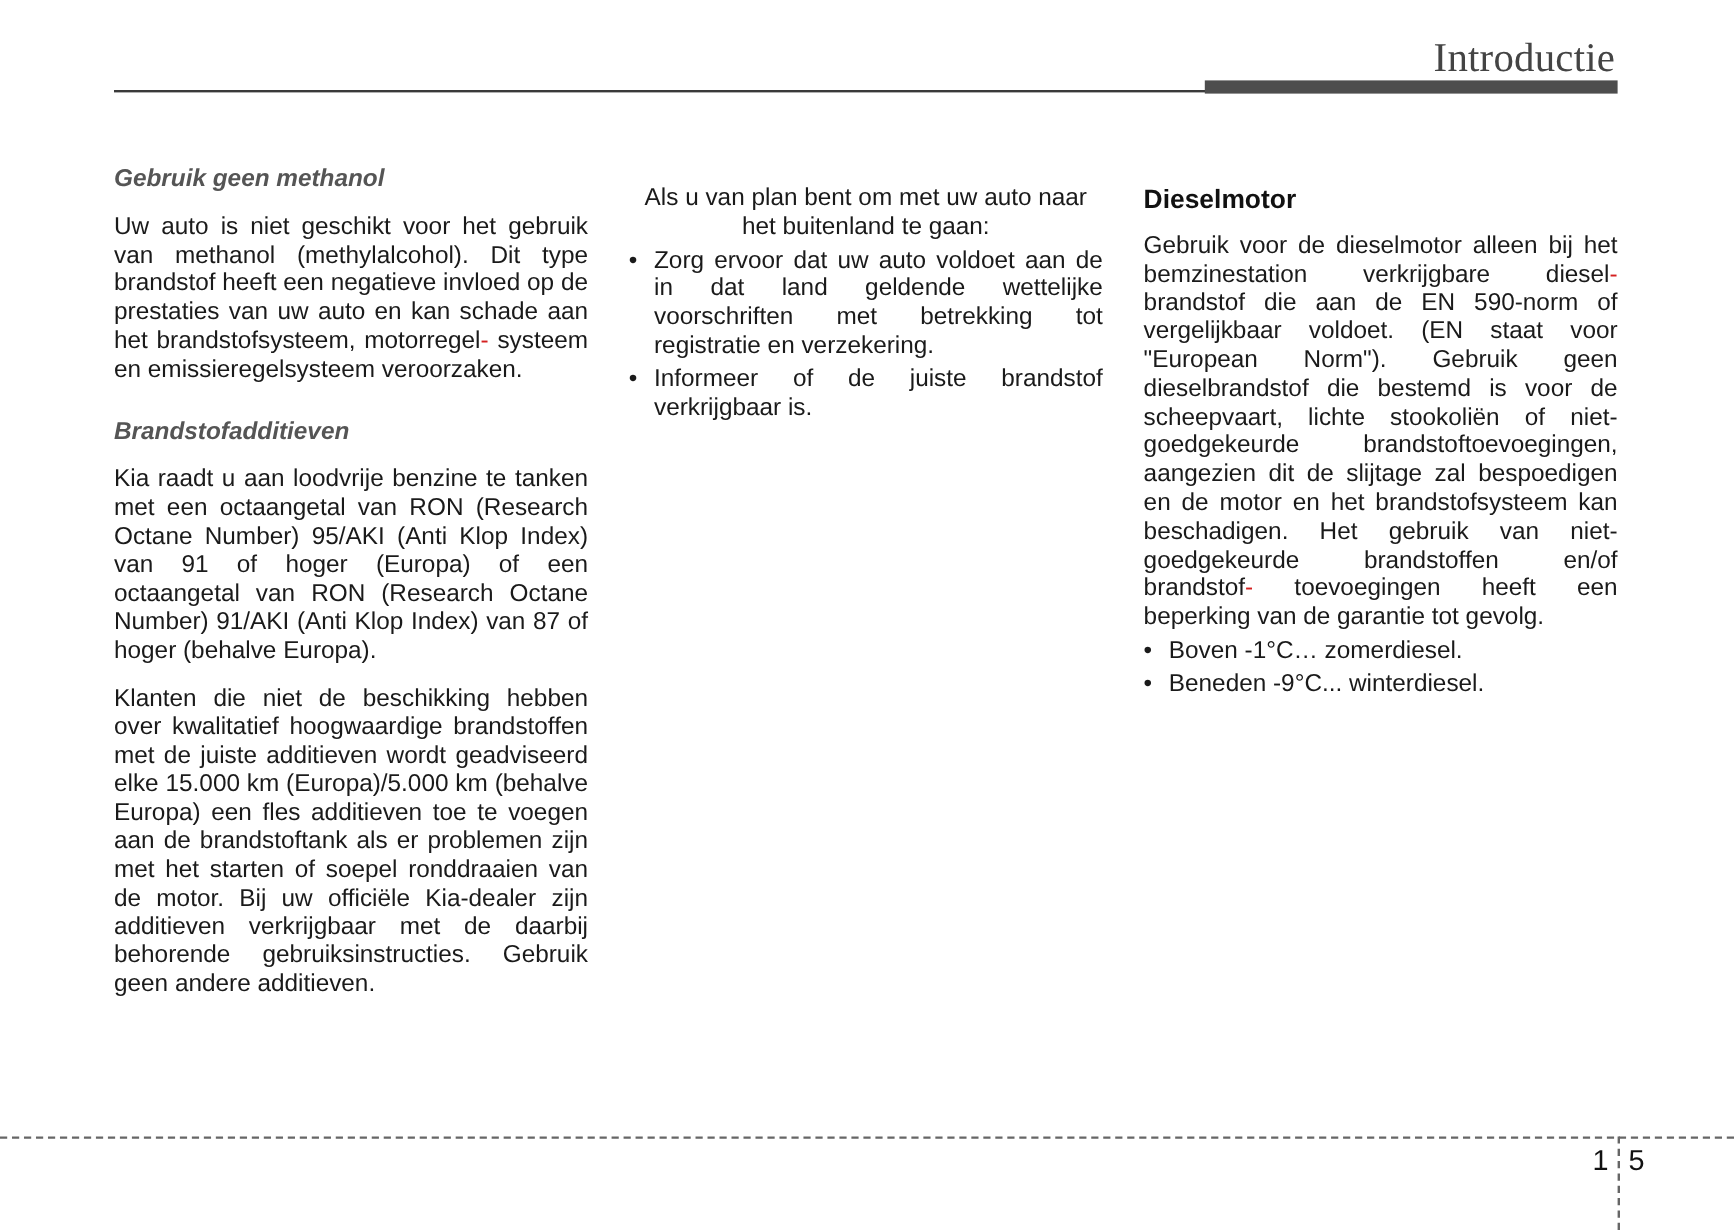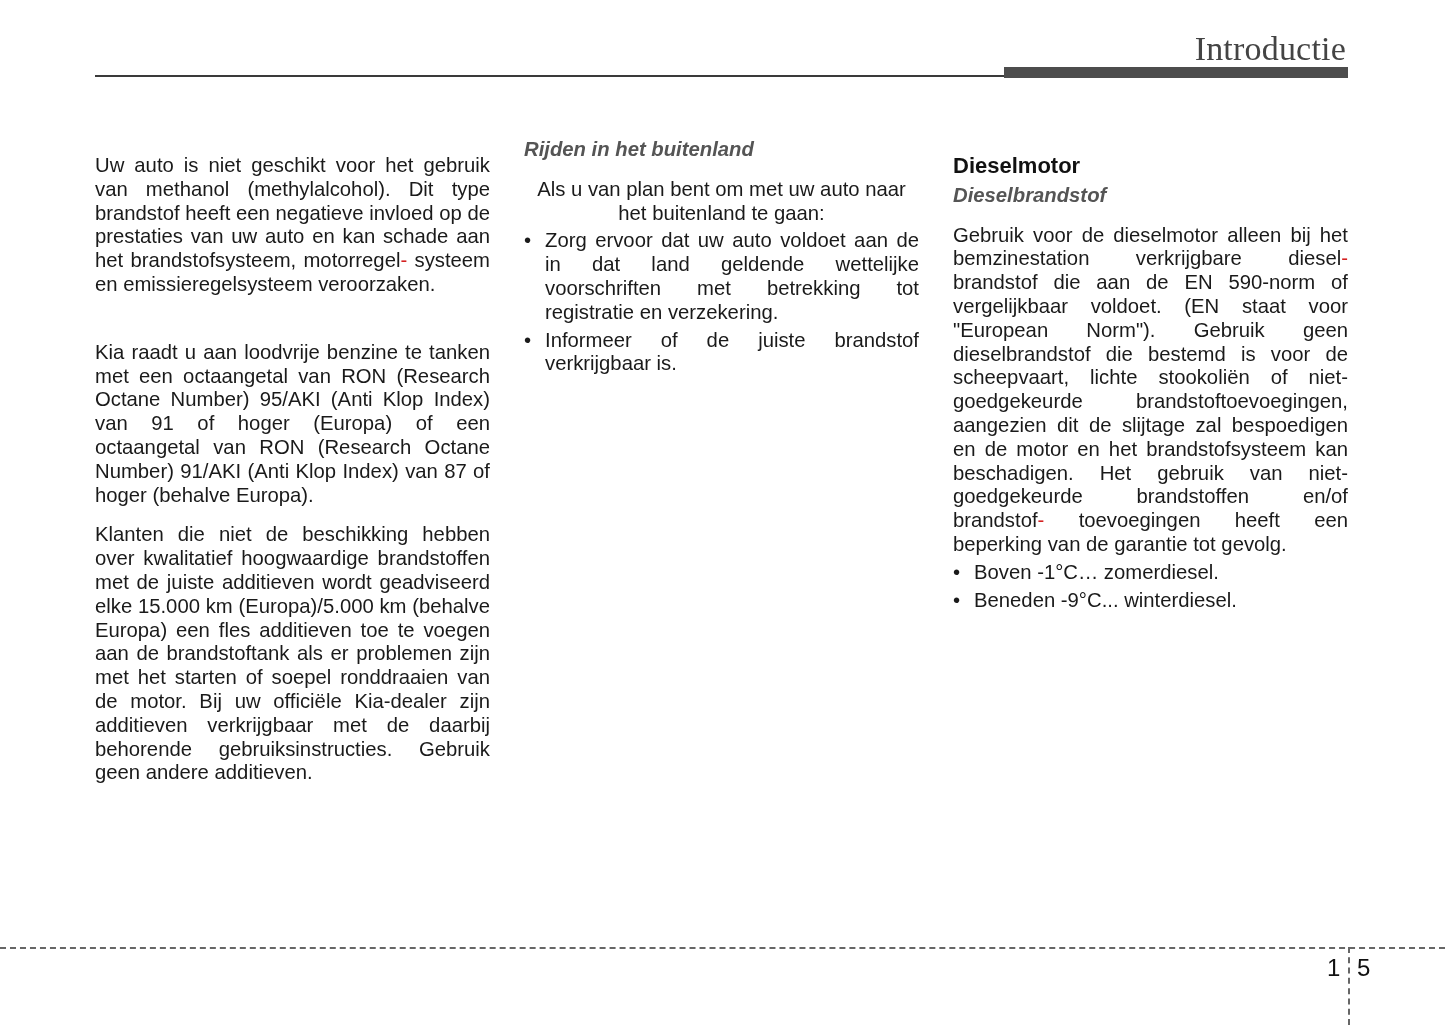--- a/index.html
+++ b/index.html
@@ -36,38 +36,38 @@
     .page-num { position: absolute; left: 1357px; top: 954px; font-size: 24px; color: #111; }
   </style>
 </head>
 <body>
 
 <div class="header-title">Introductie</div>
 <div class="header-rule-thin"></div>
 <div class="header-rule-thick"></div>
 
 <div class="column col1">
+  <div class="subhead">Gebruik geen methanol</div>
   <p><span>Uw auto is niet geschikt voor het gebruik van methanol (methylalcohol). Dit type brandstof heeft een negatieve invloed op de prestaties van uw auto en kan schade aan het brandstofsysteem, motorregel</span><span class="hy">-</span> <span>systeem en emissieregelsysteem veroorzaken.</span></p>
   <div class="gap"></div>
+  <div class="subhead">Brandstofadditieven</div>
   <p>Kia raadt u aan loodvrije benzine te tanken met een octaangetal van RON (Research Octane Number) 95/AKI (Anti Klop Index) van 91 of hoger (Europa) of een octaangetal van RON (Research Octane Number) 91/AKI (Anti Klop Index) van 87 of hoger (behalve Europa).</p>
   <p>Klanten die niet de beschikking hebben over kwalitatief hoogwaardige brandstoffen met de juiste additieven wordt geadviseerd elke 15.000 km (Europa)/5.000 km (behalve Europa) een fles additieven toe te voegen aan de brandstoftank als er problemen zijn met het starten of soepel ronddraaien van de motor. Bij uw officiële Kia-dealer zijn additieven verkrijgbaar met de daarbij behorende gebruiksinstructies. Gebruik geen andere additieven.</p>
 </div>
 
 <div class="column col2">
-  <div class="subhead">Rijden in het buitenland</div>
   <p style="text-align:center;">Als u van plan bent om met uw auto naar het buitenland te gaan:</p>
   <ul class="bullets">
     <li><span class="dot">•</span><span>Zorg ervoor dat uw auto voldoet aan de in dat land geldende wettelijke voorschriften met betrekking tot registratie en verzekering.</span></li>
     <li><span class="dot">•</span><span>Informeer of de juiste brandstof verkrijgbaar is.</span></li>
   </ul>
 </div>
 
 <div class="column col3">
   <div class="mainhead">Dieselmotor</div>
-  <div class="subhead">Dieselbrandstof</div>
   <p><span>Gebruik voor de dieselmotor alleen bij het bemzinestation verkrijgbare diesel</span><span class="hy">-</span> <span>brandstof die aan de EN 590-norm of vergelijkbaar voldoet. (EN staat voor "European Norm"). Gebruik geen dieselbrandstof die bestemd is voor de scheepvaart, lichte stookoliën of niet-goedgekeurde brandstoftoevoegingen, aangezien dit de slijtage zal bespoedigen en de motor en het brandstofsysteem kan beschadigen. Het gebruik van niet-goedgekeurde brandstoffen en/of brandstof</span><span class="hy">-</span> <span>toevoegingen heeft een beperking van de garantie tot gevolg.</span></p>
   <ul class="bullets">
     <li><span class="dot">•</span><span>Boven -1°C… zomerdiesel.</span></li>
     <li><span class="dot">•</span><span>Beneden -9°C... winterdiesel.</span></li>
   </ul>
   <div class="gap"></div>
 </div>
 
 <div class="footer-dash"></div>
 <div class="footer-vdash"></div>

